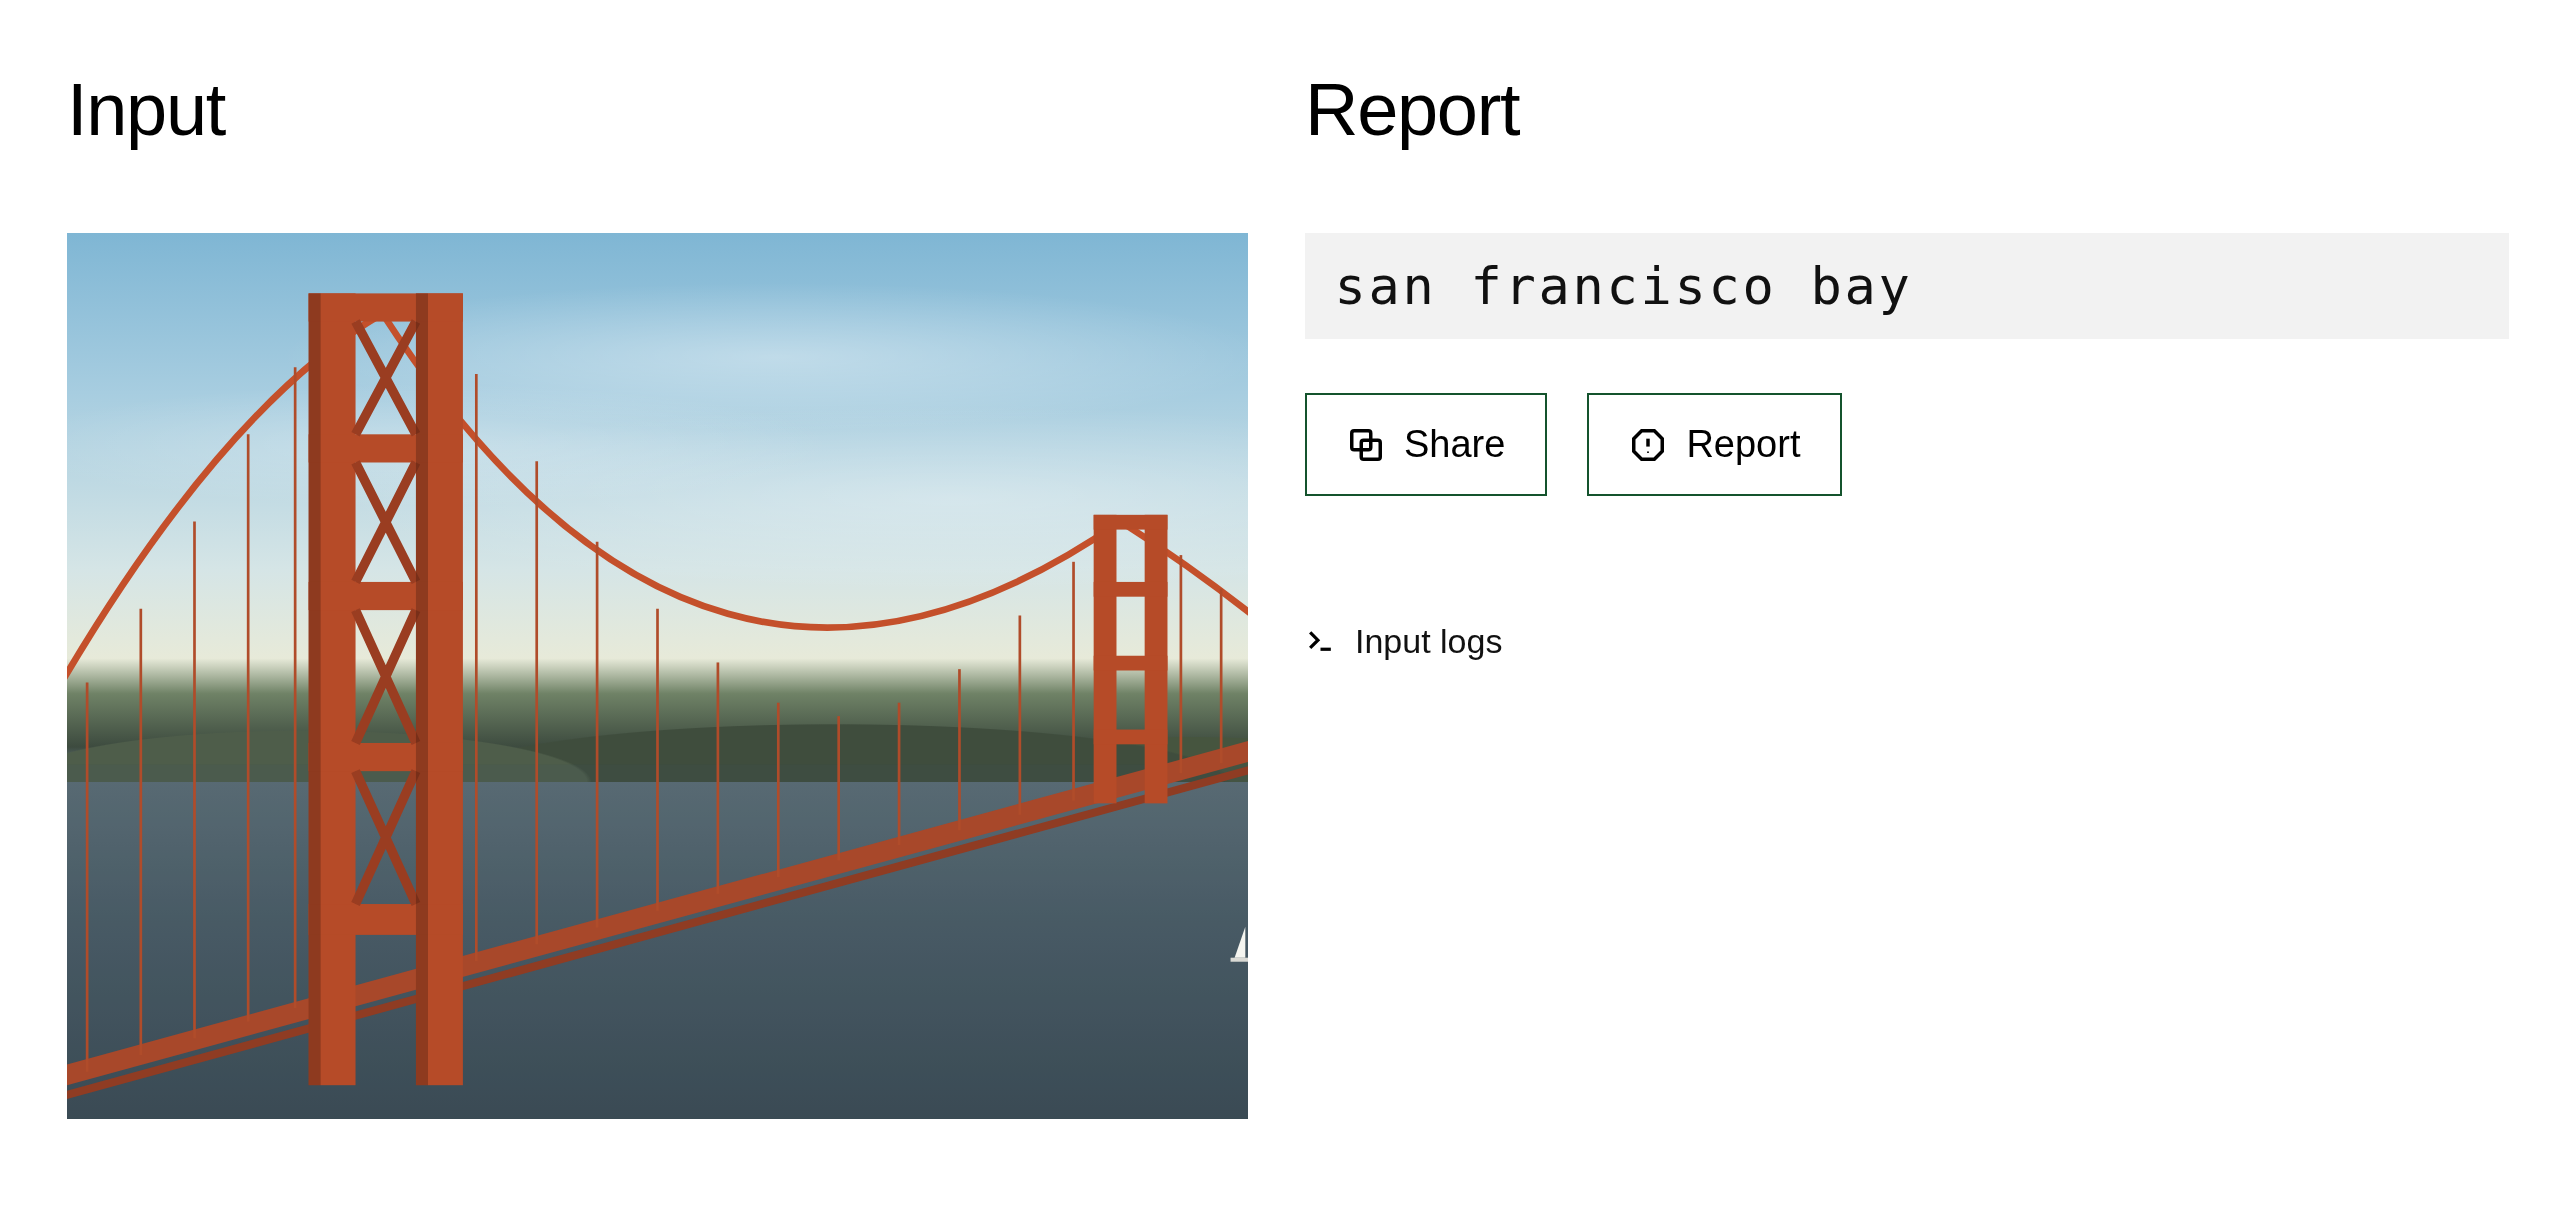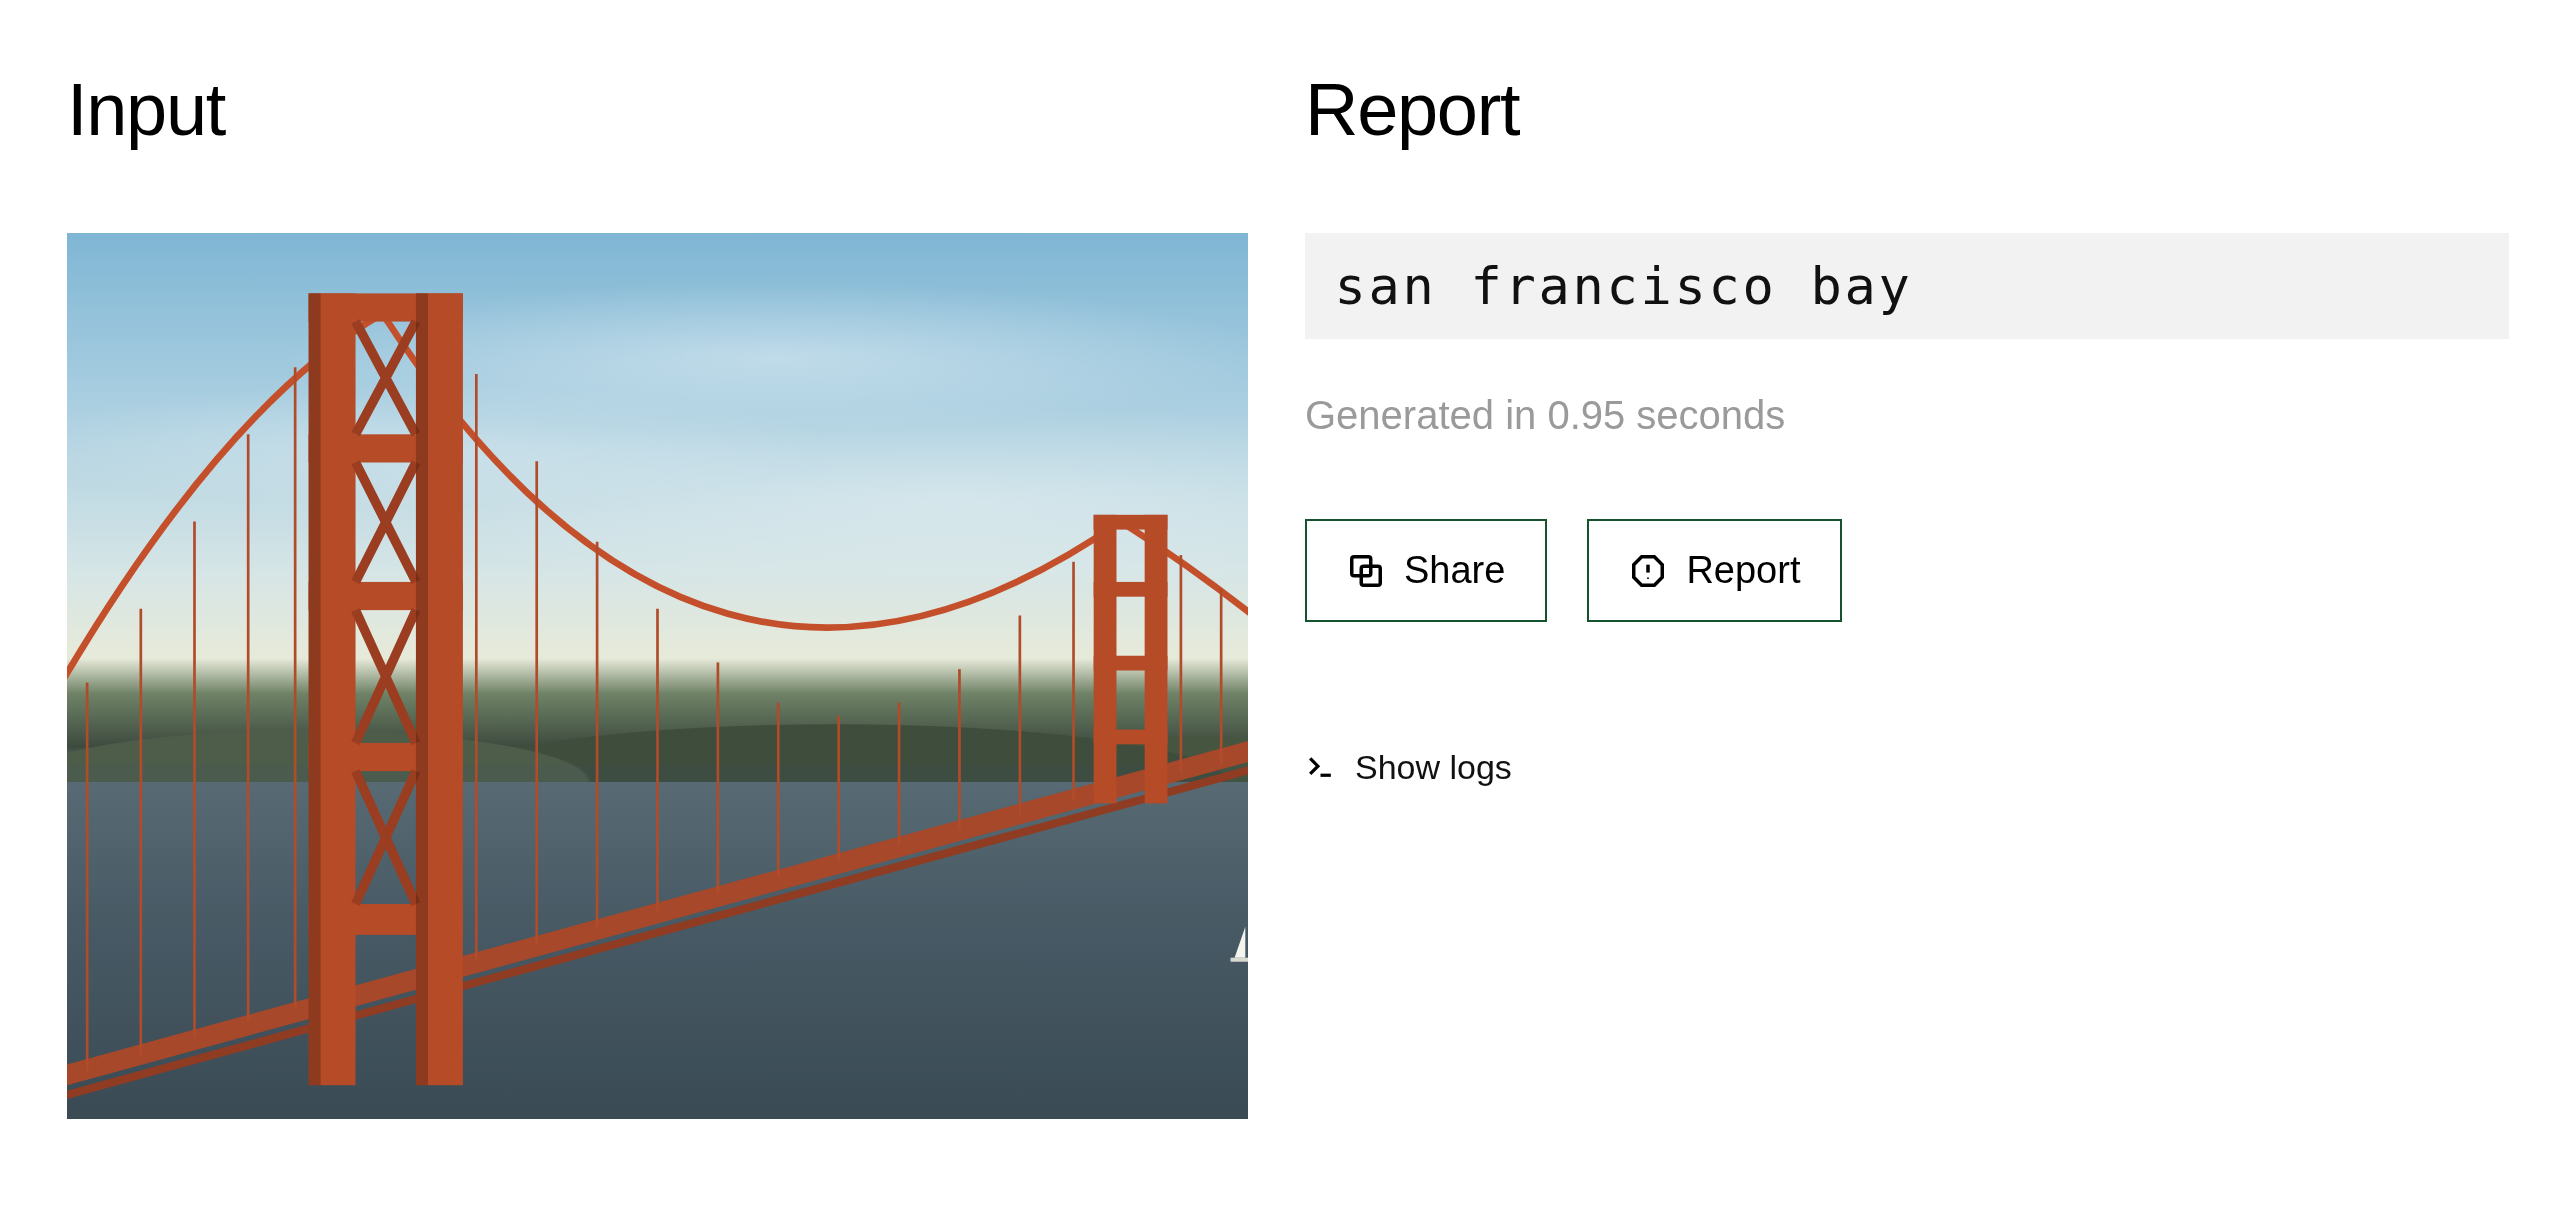--- a/index.html
+++ b/index.html
@@ -199,21 +199,20 @@
         </g>
       </svg>
     </div>
   </div>
 
   <div class="col">
     <h2 class="section-title">Report</h2>
 
     <div class="output-text">san francisco bay</div>
 
-    <div class="gen-time">Generated in 0.95 seconds</div>
 
     <div class="button-row">
       <button class="btn">
         <svg viewBox="0 0 24 24">
           <rect x="3" y="3" width="12" height="12" rx="1.5"></rect>
           <rect x="9" y="9" width="12" height="12" rx="1.5"></rect>
         </svg>
         <span>Share</span>
       </button>
 
@@ -225,18 +224,18 @@
         </svg>
         <span>Report</span>
       </button>
     </div>
 
     <button class="logs-toggle">
       <svg viewBox="0 0 24 24">
         <polyline points="4,5 10,11 4,17"></polyline>
         <line x1="12" y1="18" x2="20" y2="18"></line>
       </svg>
-      <span>Show logs</span>
+      <span>Input logs</span>
     </button>
   </div>
 
 </div>
 
 
 </body></html>

